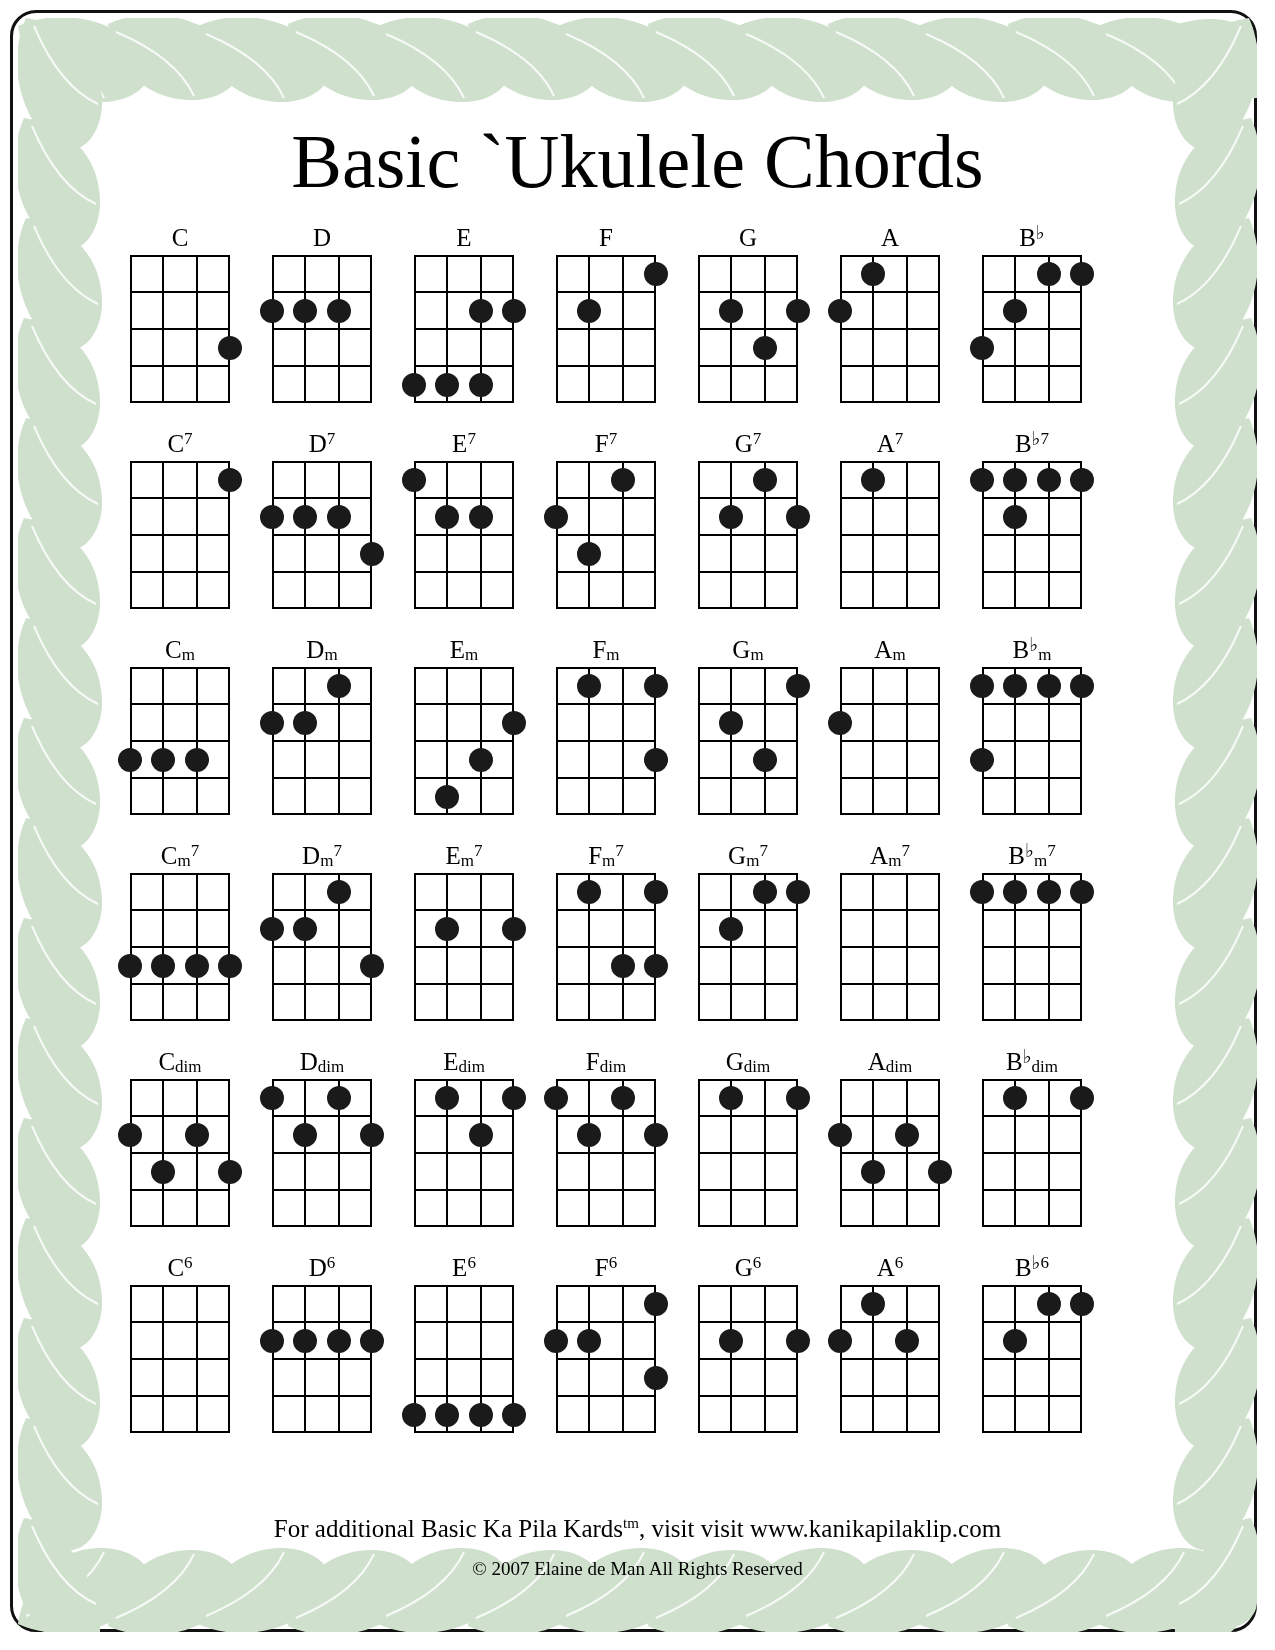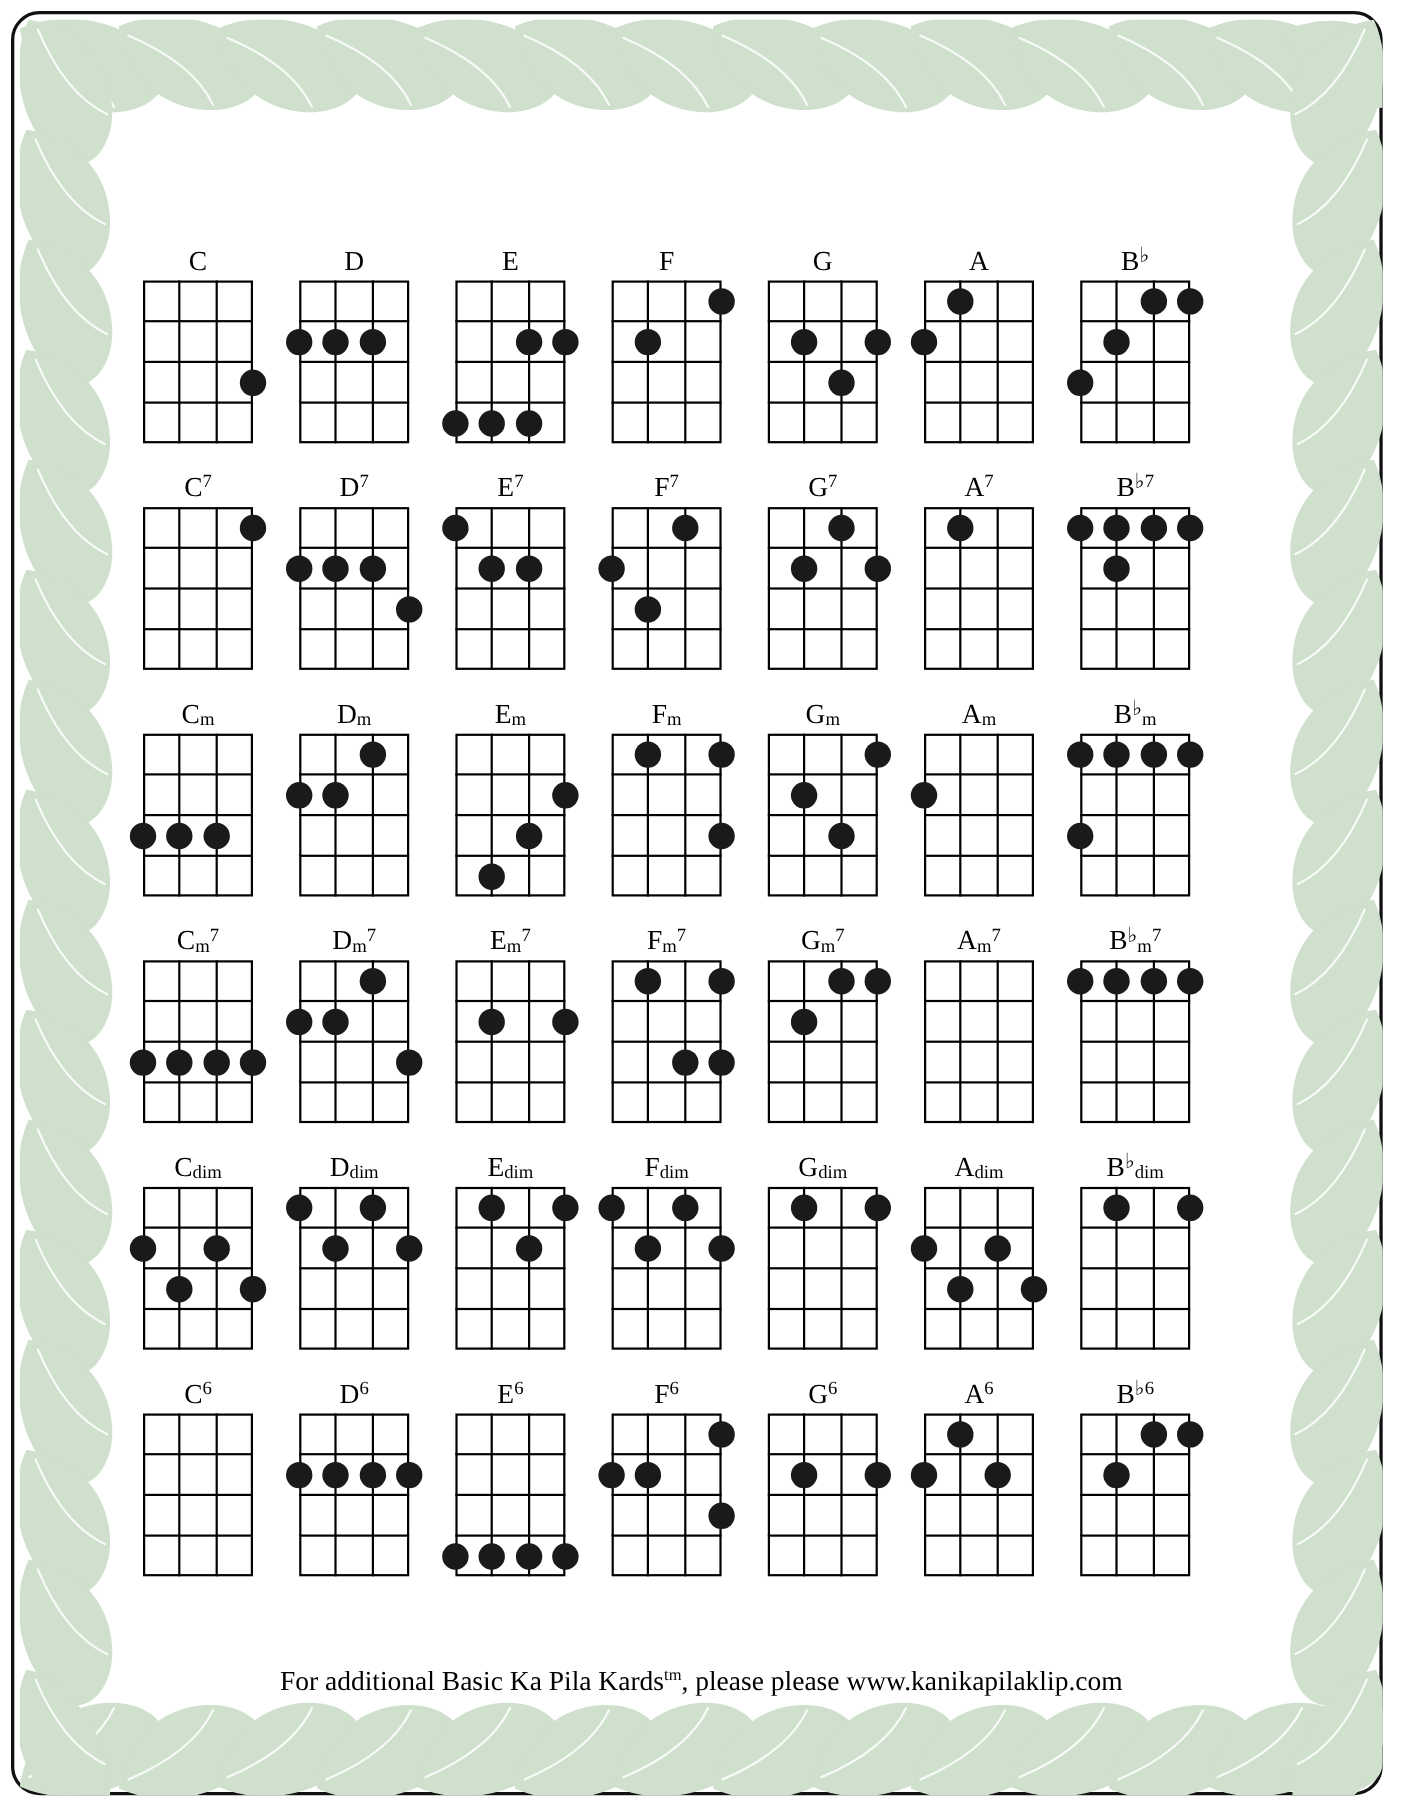--- a/index.html
+++ b/index.html
@@ -277,20 +277,21 @@
         <path d="M82,908 C66,946 44,974 18,986"></path>
       <path d="M80,1008 C64,1046 42,1074 16,1086"></path>
         <path d="M82,1108 C66,1146 44,1174 18,1186"></path>
       <path d="M80,1208 C64,1246 42,1274 16,1286"></path>
         <path d="M82,1308 C66,1346 44,1374 18,1386"></path>
       <path d="M80,1408 C64,1446 42,1474 16,1486"></path>
         <path d="M82,1508 C66,1546 44,1574 18,1586"></path>
     </g>
   </svg>
 
+  <div class="title">Basic `Ukulele Chords</div>
 
   <div class="grid-area" id="chord-grid">
       <div class="chord" style="left: 0px; top: 0px; width: 100px;">
         <div class="chord-label">C</div>
         <div class="diagram" style="width: 100px; height: 148px;">
           <div class="box" style="width: 100px; height: 148px;"></div>
           <div class="vline" style="left: 32.3333px; top: 0px; width: 2px; height: 148px;"></div>
           <div class="vline" style="left: 65.6667px; top: 0px; width: 2px; height: 148px;"></div>
           <div class="hline" style="top: 36px; left: 0px; height: 2px; width: 100px;"></div>
           <div class="hline" style="top: 73px; left: 0px; height: 2px; width: 100px;"></div>
@@ -869,16 +870,17 @@
           <div class="hline" style="top: 73px; left: 0px; height: 2px; width: 100px;"></div>
           <div class="hline" style="top: 110px; left: 0px; height: 2px; width: 100px;"></div>
           <div class="dot" style="left: 54.6667px; top: 6.5px; width: 24px; height: 24px; background: rgb(26, 26, 26);"></div>
           <div class="dot" style="left: 88px; top: 6.5px; width: 24px; height: 24px; background: rgb(26, 26, 26);"></div>
           <div class="dot" style="left: 21.3333px; top: 43.5px; width: 24px; height: 24px; background: rgb(26, 26, 26);"></div>
         </div>
       </div>
     </div>
 
   <div class="footer">
-    <span>For additional Basic Ka Pila Kards</span><sup>tm</sup><span>, please please www.kanikapilaklip.com</span>
+    <span>For additional Basic Ka Pila Kards</span><sup>tm</sup><span>, visit visit www.kanikapilaklip.com</span>
   </div>
+  <div class="copyright">© 2007 Elaine de Man     All Rights Reserved</div>
 
 </div>
 
 </body></html>

